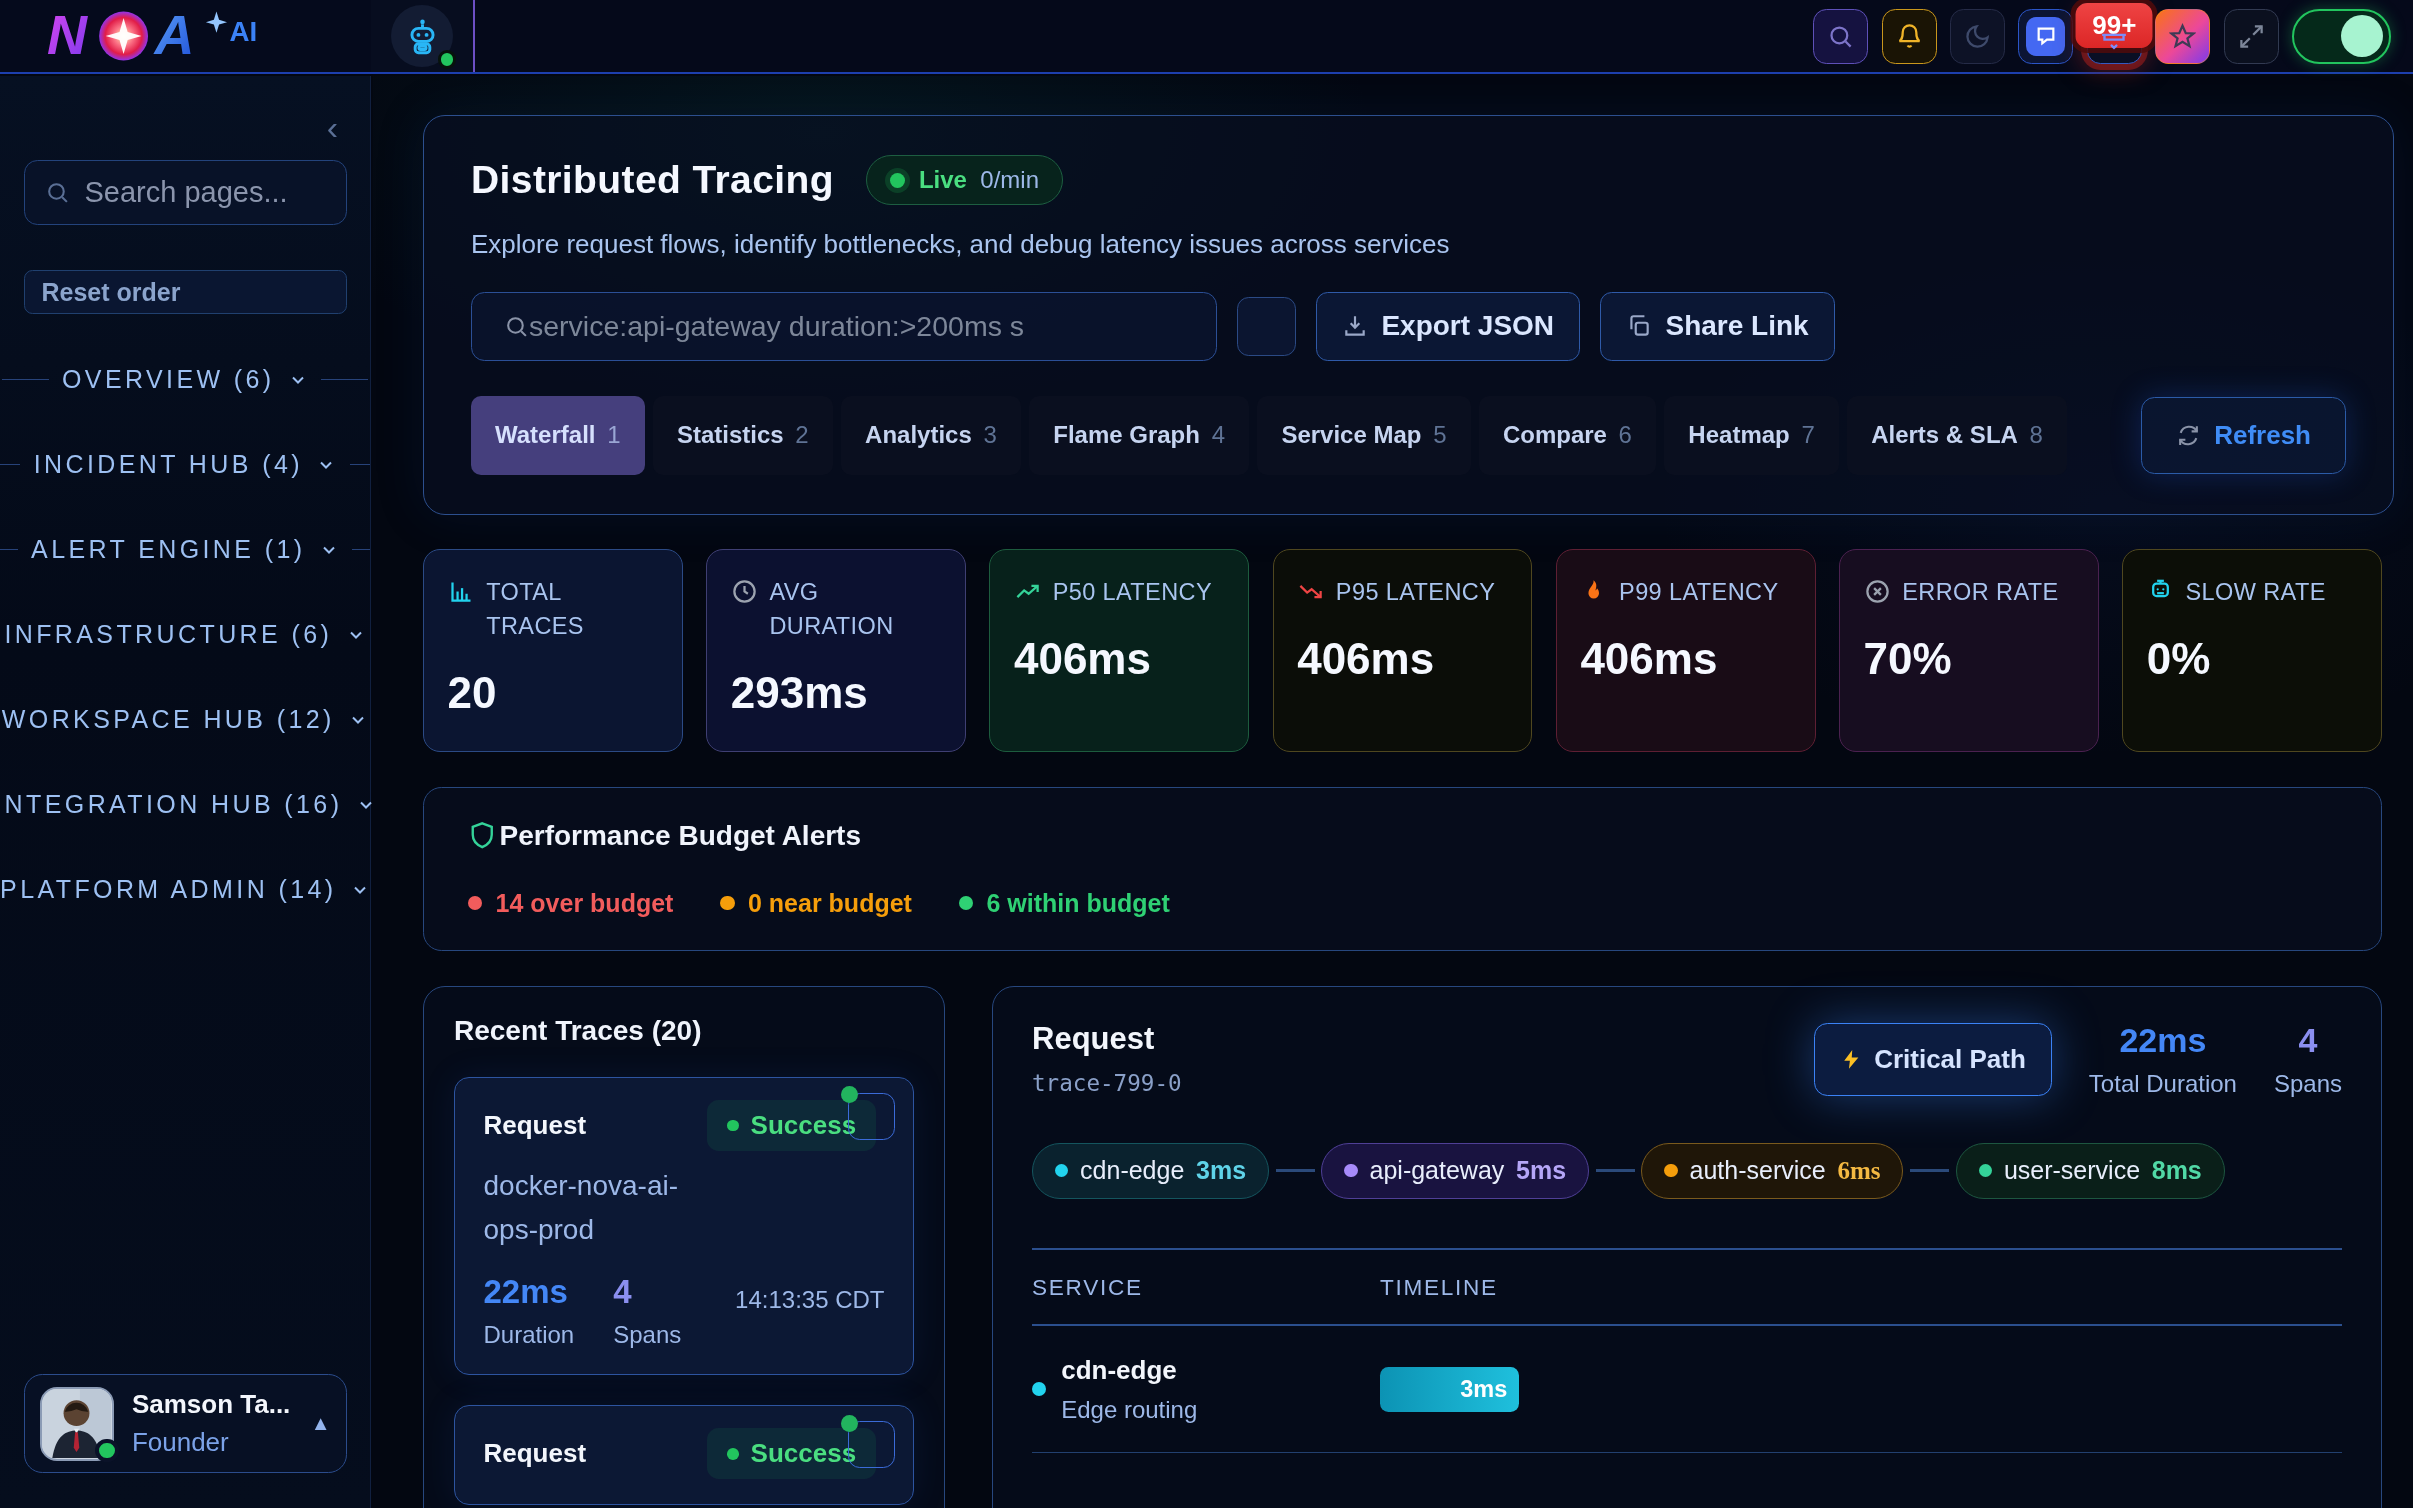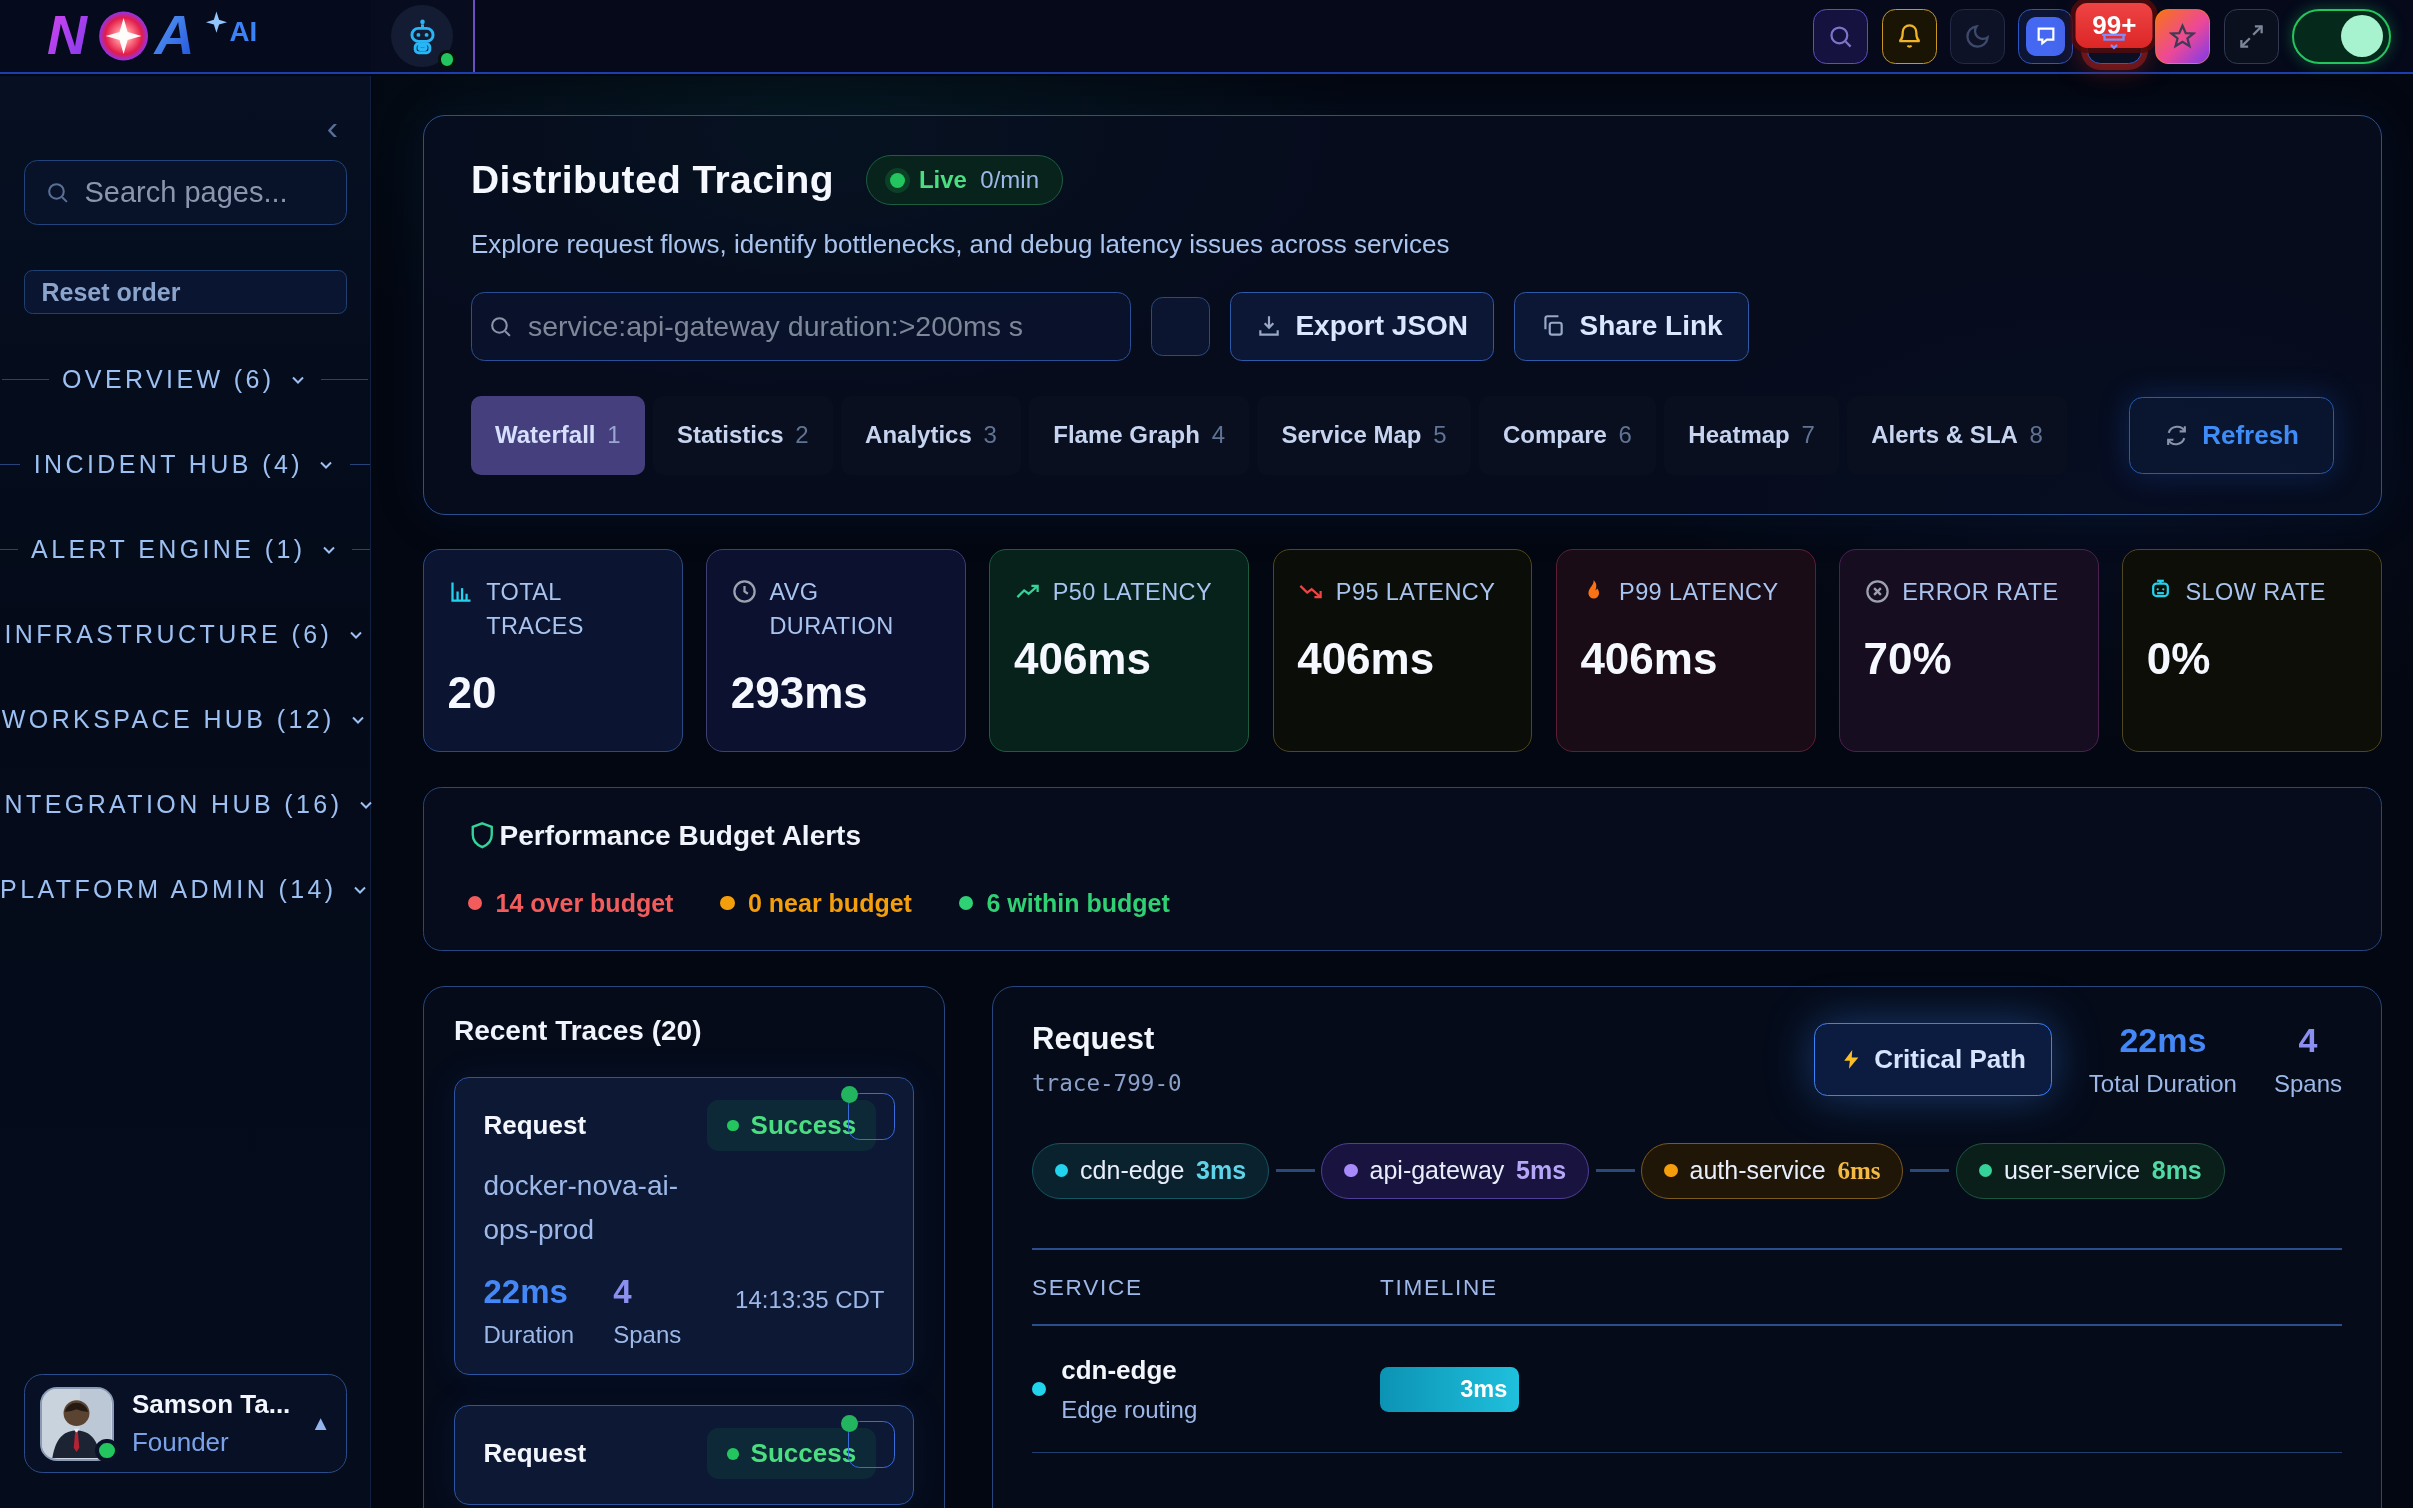--- a/index.html
+++ b/index.html
@@ -62,30 +62,30 @@
   .avatar .dot { position:absolute; right:-5px; bottom:-1.7px; width:23.5px; height:23.5px; border-radius:50%; background:#22c55e; border:4.2px solid #0a1228; }
   .pname { color:#f3f6fc; font-weight:bold; font-size:26px; }
   .prole { color:#7ba2e8; font-size:26px; margin-top:6.7px; }
   .pcaret { margin-left:auto; color:#93b4ed; font-size:20px; }
 
   
   .main { position:absolute; top:76px; left:373px; right:0; bottom:0; overflow:hidden;
     background:radial-gradient(922px 469px at 22% 4%, rgba(14,88,80,.16), transparent 60%),
                radial-gradient(754px 419px at 85% 30%, rgba(30,58,138,.10), transparent 60%),
                #030711; }
-  .hero { margin:39px 31px 0 50px; min-height:394px; background:rgba(9,17,38,.55); border:1.7px solid #2c4f8e; border-radius:22px; padding:39px 47px; box-shadow:0 0 50px rgba(20,60,130,.15); }
+  .hero { margin:39px 19px 0 50px; min-height:394px; background:rgba(9,17,38,.55); border:1.7px solid #2c4f8e; border-radius:22px; padding:39px 47px; box-shadow:0 0 50px rgba(20,60,130,.15); }
   .hero-top { display:flex; align-items:center; gap:32px; }
   .hero-title { color:#f5f8ff; font-weight:bold; font-size:39px; letter-spacing:0.4px; }
   .live-pill { display:flex; align-items:center; gap:13.4px; border:1.7px solid #1d5e41; background:#07231c; border-radius:837px; padding:10px 23.5px; }
   .live-dot { width:15px; height:15px; border-radius:50%; background:#22c55e; box-shadow:0 0 0 5px rgba(34,197,94,.18); }
   .live-label { color:#4ade80; font-size:24px; font-weight:600; }
   .live-rate { color:#9db8e8; font-size:24px; }
   .hero-sub { margin-top:23.5px; color:#a9c4ef; font-size:26px; }
   .search-row { margin-top:32px; display:flex; align-items:center; gap:20px; }
-  .trace-search { width:660px; height:69px; border:1.7px solid #2b4f96; border-radius:13.4px; background:rgba(10,20,46,.8); display:flex; align-items:center; gap:15px; padding:0 16px; }
+  .trace-search { width:746px; height:69px; border:1.7px solid #2b4f96; border-radius:13.4px; background:rgba(10,20,46,.8); display:flex; align-items:center; padding:0 32px; }
   .trace-search svg { width:25px; height:25px; stroke:#8a93a8; flex:none; }
   .trace-search input { background:transparent; border:none; outline:none; color:#b9c6dd; font-size:28.5px; width:100%; font-family:"Liberation Sans",sans-serif; }
   .trace-search input::placeholder { color:#7d8799; }
   .sq-btn { width:59px; height:59px; border:1.7px solid #2b4a85; border-radius:11.7px; background:#0b1530; flex:none; }
   .pill-btn { height:69px; border:1.7px solid #2f5aa8; border-radius:11.7px; background:#0b1734; display:flex; align-items:center; gap:13.4px; padding:0 25px; color:#dbe7ff; font-weight:bold; font-size:28px; white-space:nowrap; }
   .pill-btn svg { width:26px; height:26px; stroke:#9aa8c8; flex:none; }
   .tabs-row { margin-top:35px; display:flex; align-items:center; gap:8.4px; }
   .tab { height:79px; border-radius:10px; padding:0 24px; display:flex; align-items:center; gap:11.7px; background:#0a0f1f; white-space:nowrap; }
   .tab .tl { color:#c6d4f0; font-size:24px; font-weight:600; }
   .tab .tn { color:#5f7395; font-size:24px; }

